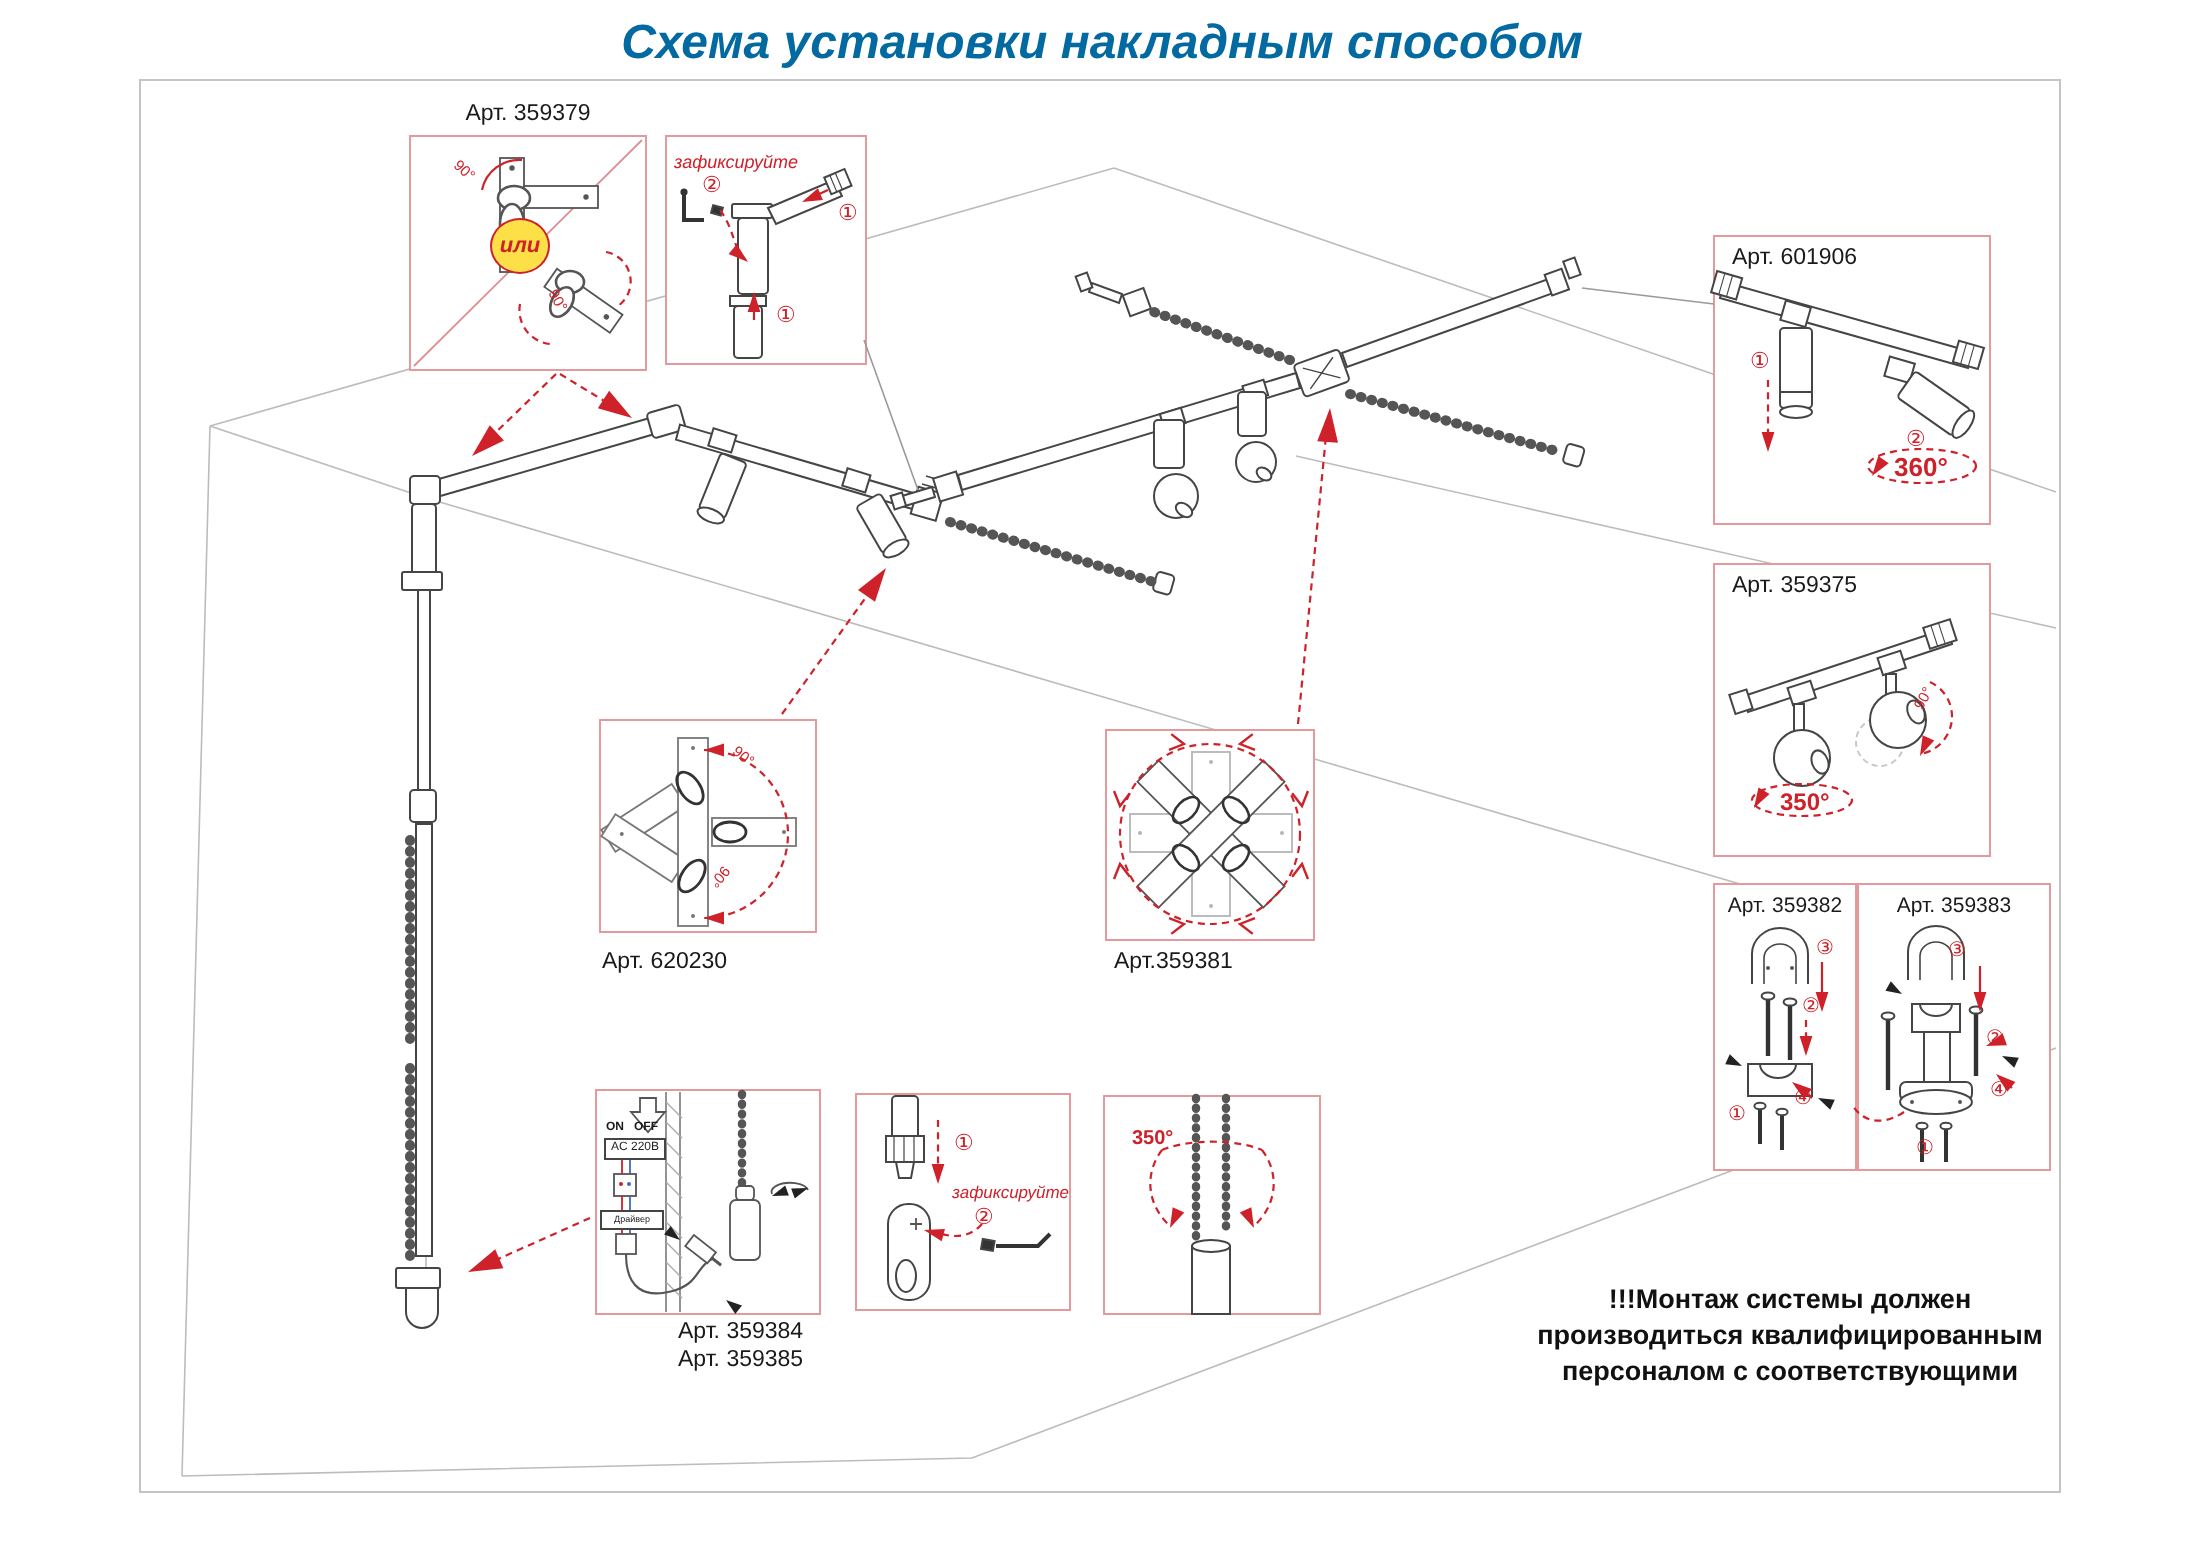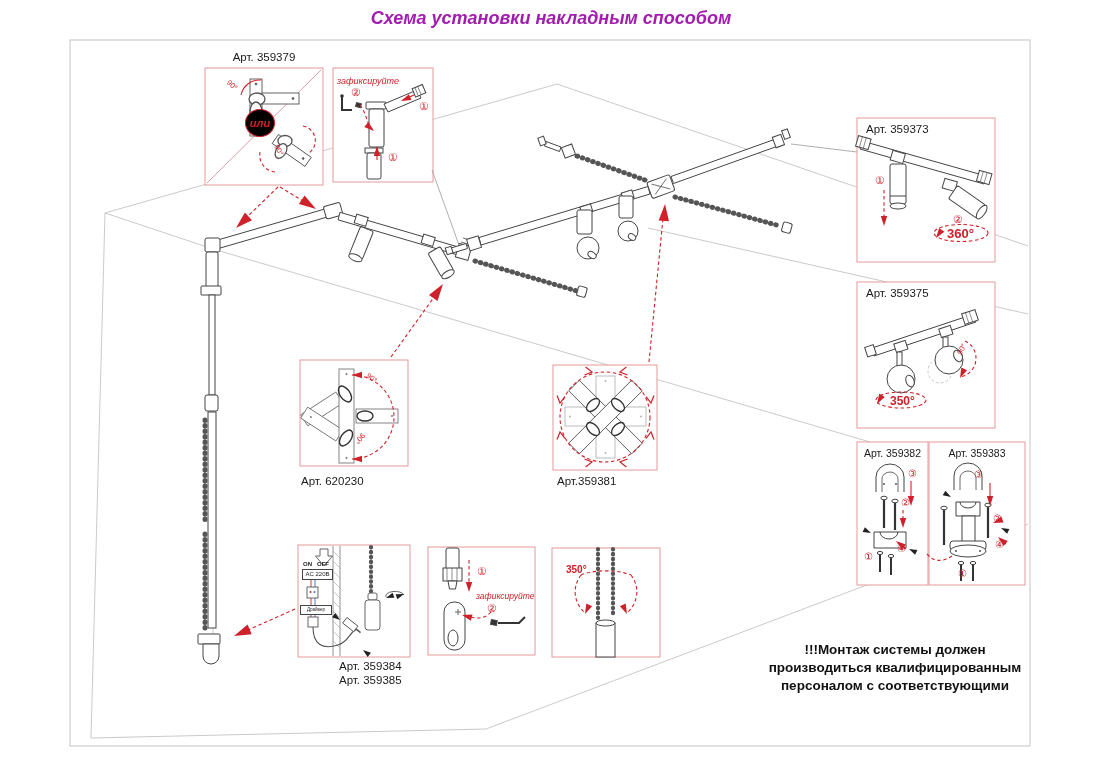--- a/index.html
+++ b/index.html
@@ -6,23 +6,23 @@
   .stage{position:relative;width:1102px;height:778px;background:#fff;overflow:hidden;
          font-family:"Liberation Sans",sans-serif;}
   .lbl{position:absolute;white-space:nowrap;color:#1a1a1a;font-size:11.5px;}
   .ctr{text-align:center;}
   .red{color:#cf2129;}
   .bold{font-weight:bold;}
   .ital{font-style:italic;}
   .step{position:absolute;color:#cf2129;font-size:11px;white-space:nowrap;}
   .deg-sm{position:absolute;color:#cf2129;font-size:7.5px;white-space:nowrap;transform-origin:0 0;}
   .title{position:absolute;top:8px;left:0;width:100%;text-align:center;
-         font-size:18px;font-weight:bold;font-style:italic;color:#a21caf;}
+         font-size:24px;font-weight:bold;font-style:italic;color:#0369a1;}
   .or-circle{position:absolute;left:245px;top:109px;width:28px;height:26px;border:1.3px solid #cf2129;
-             border-radius:50%;background:#000000;display:flex;align-items:center;justify-content:center;
+             border-radius:50%;background:#fde047;display:flex;align-items:center;justify-content:center;
              color:#cf2129;font-weight:bold;font-style:italic;font-size:11px;}
   .tinybox{position:absolute;border:1px solid #444;background:#fff;text-align:center;color:#222;}
   .warning{position:absolute;left:755px;top:641px;width:280px;text-align:center;
            font-weight:bold;font-size:13.5px;line-height:18px;color:#111;}
   svg{position:absolute;left:0;top:0;}
   .chain{stroke:#555;stroke-width:5;stroke-dasharray:0.5 5;stroke-linecap:round;fill:none;}
   .chain-s{stroke:#555;stroke-width:4.2;stroke-dasharray:0.5 4.4;stroke-linecap:round;fill:none;}
   .art{stroke:#454545;stroke-width:1;fill:#fff;}
   .redln{stroke:#cf2129;stroke-width:1.1;fill:none;}
   .reddash{stroke:#cf2129;stroke-width:1.1;fill:none;stroke-dasharray:3.5 2.6;}
@@ -445,21 +445,21 @@
       <span>или</span>
     </div>
   <div class="deg-sm" style="left:231px;top:78px;transform:rotate(42deg);">90°</div>
   <div class="deg-sm" style="left:280px;top:143px;transform:rotate(60deg);">90°</div>
 
   <div class="lbl red ital" style="left:337px;top:76px;font-size:9px;">зафиксируйте</div>
   <div class="step" style="left:351px;top:86px;">②</div>
   <div class="step" style="left:419px;top:100px;">①</div>
   <div class="step" style="left:388px;top:151px;">①</div>
 
-  <div class="lbl" style="left:866px;top:123px;">Арт. 359373</div>
+  <div class="lbl" style="left:866px;top:123px;">Арт. 601906</div>
   <div class="step" style="left:875px;top:174px;">①</div>
   <div class="step" style="left:953px;top:213px;">②</div>
   <div class="lbl red bold" style="left:947px;top:226px;font-size:13px;">360°</div>
 
   <div class="lbl" style="left:866px;top:287px;">Арт. 359375</div>
   <div class="deg-sm" style="left:955px;top:352px;transform:rotate(-62deg);">90°</div>
   <div class="lbl red bold" style="left:890px;top:394px;font-size:12px;">350°</div>
 
   <div class="lbl ctr" style="left:857px;top:447px;width:71px;font-size:10.5px;">Арт. 359382</div>
   <div class="lbl ctr" style="left:929px;top:447px;width:96px;font-size:10.5px;">Арт. 359383</div>

